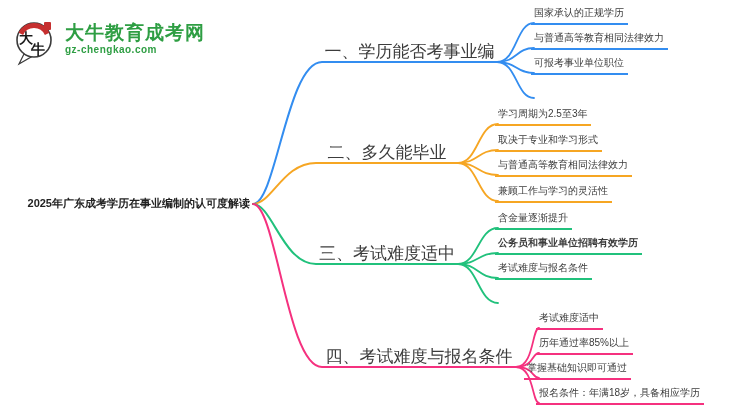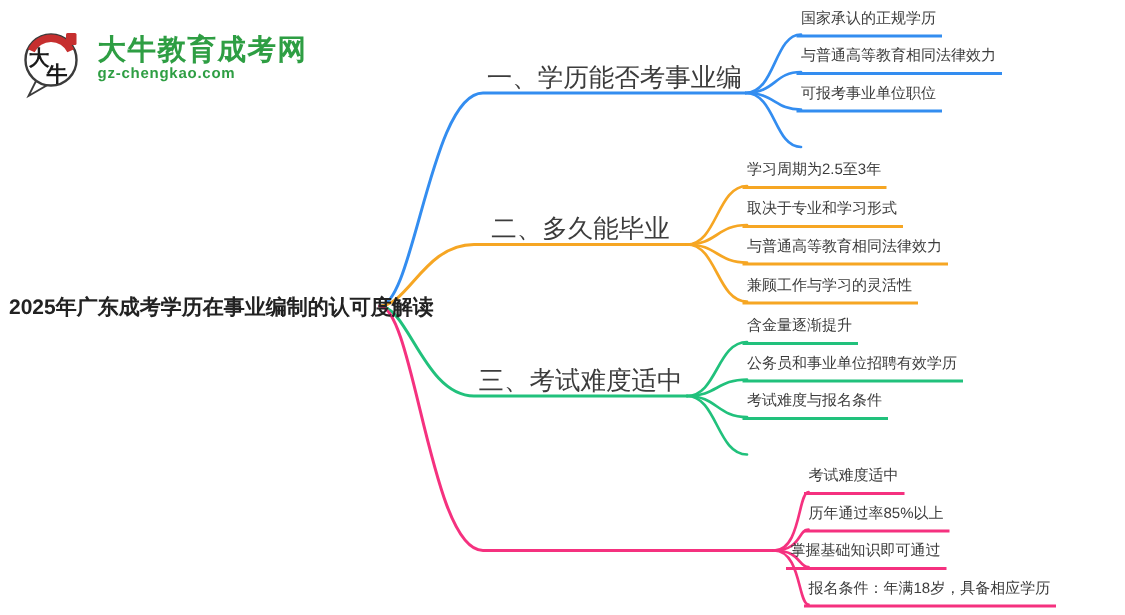--- a/index.html
+++ b/index.html
@@ -6,21 +6,21 @@
   #canvas{
     position:relative;width:750px;height:410px;background:#ffffff;overflow:hidden;
     font-family:"Liberation Sans","DejaVu Sans",sans-serif;
   }
   #connector-layer{position:absolute;left:0;top:0;width:750px;height:410px;}
   #connector-layer path{fill:none;stroke-linecap:round;}
   .main-branch{stroke-width:2;}
   .fan-curve{stroke-width:1.8;}
   .central-topic{
     position:absolute;left:6px;top:196px;width:244px;text-align:right;
-    font-size:14px;font-weight:600;color:#222;white-space:nowrap;letter-spacing:0;
+    font-size:11px;font-weight:600;color:#222;white-space:nowrap;letter-spacing:0;
   }
   .branch-label{
     position:absolute;height:16px;line-height:16px;text-align:center;
     font-size:17px;color:#3c3c3c;white-space:nowrap;
   }
   .leaf{
     position:absolute;height:16px;line-height:16px;font-size:10px;color:#3c3c3c;
     white-space:nowrap;padding:0 4px 2px 3px;border-bottom:2px solid #999;
   }
   .logo{position:absolute;left:10px;top:12px;width:200px;height:56px;}
@@ -85,32 +85,33 @@
     </svg>
     <div class="site-name">大牛教育成考网</div>
     <div class="site-url">gz-chengkao.com</div>
   </div>
 
   <div class="central-topic">2025年广东成考学历在事业编制的认可度解读</div>
 
   <div class="branch-label" style="left:322px;top:44px;width:175px;">一、学历能否考事业编</div>
   <div class="branch-label" style="left:316px;top:145px;width:142px;">二、多久能毕业</div>
   <div class="branch-label" style="left:316px;top:246px;width:142px;">三、考试难度适中</div>
+  <div class="branch-label" style="left:322px;top:349px;width:194px;">四、考试难度与报名条件</div>
 
   <div class="leaf" style="left: 531px; top: 5px; border-bottom-color: rgb(51, 141, 240);">国家承认的正规学历</div>
   <div class="leaf" style="left: 531px; top: 30px; border-bottom-color: rgb(51, 141, 240);">与普通高等教育相同法律效力</div>
   <div class="leaf" style="left: 531px; top: 55px; border-bottom-color: rgb(51, 141, 240);">可报考事业单位职位</div>
 
   <div class="leaf" style="left: 495px; top: 106px; border-bottom-color: rgb(246, 166, 35);">学习周期为2.5至3年</div>
   <div class="leaf" style="left: 495px; top: 132px; border-bottom-color: rgb(246, 166, 35);">取决于专业和学习形式</div>
   <div class="leaf" style="left: 495px; top: 157px; border-bottom-color: rgb(246, 166, 35);">与普通高等教育相同法律效力</div>
   <div class="leaf" style="left: 495px; top: 183px; border-bottom-color: rgb(246, 166, 35);">兼顾工作与学习的灵活性</div>
 
   <div class="leaf" style="left: 495px; top: 210px; border-bottom-color: rgb(33, 193, 124);">含金量逐渐提升</div>
-  <div class="leaf" style="left: 495px; top: 235px; border-bottom-color: rgb(33, 193, 124);">公务员和事业单位招聘有效学历</div>
+  <div class="leaf" style="left: 495px; top: 235px; border-bottom-color: rgb(33, 193, 124); font-weight: bold;">公务员和事业单位招聘有效学历</div>
   <div class="leaf" style="left: 495px; top: 260px; border-bottom-color: rgb(33, 193, 124);">考试难度与报名条件</div>
 
   <div class="leaf" style="left: 536px; top: 310px; border-bottom-color: rgb(245, 49, 127);">考试难度适中</div>
   <div class="leaf" style="left: 536px; top: 335px; border-bottom-color: rgb(245, 49, 127);">历年通过率85%以上</div>
   <div class="leaf" style="left: 524px; top: 360px; border-bottom-color: rgb(245, 49, 127);">掌握基础知识即可通过</div>
   <div class="leaf" style="left: 536px; top: 385px; border-bottom-color: rgb(245, 49, 127);">报名条件：年满18岁，具备相应学历</div>
 
 </div>
 
 </body></html>

